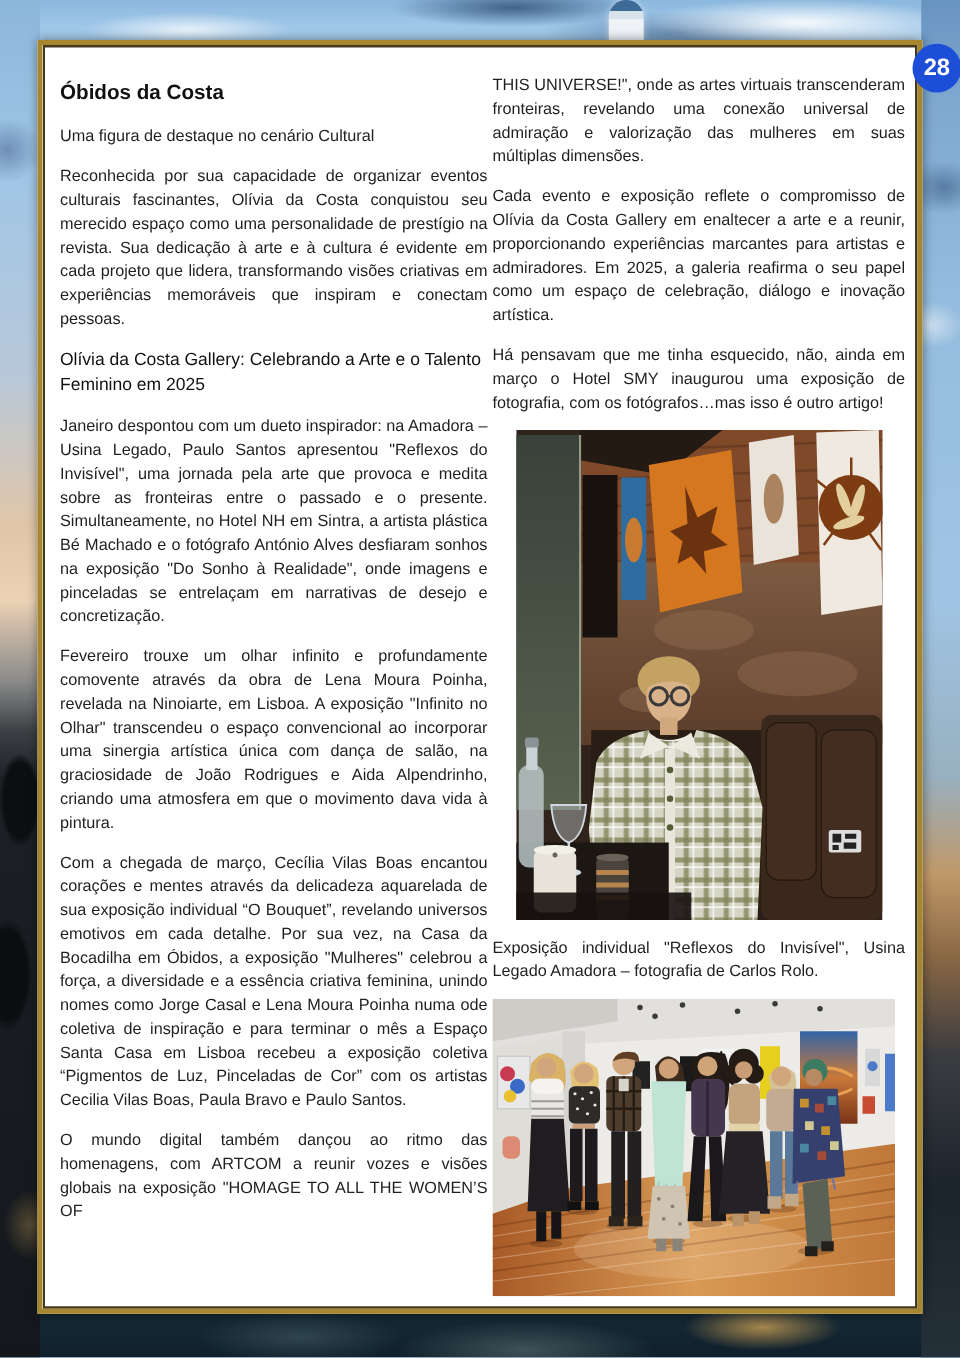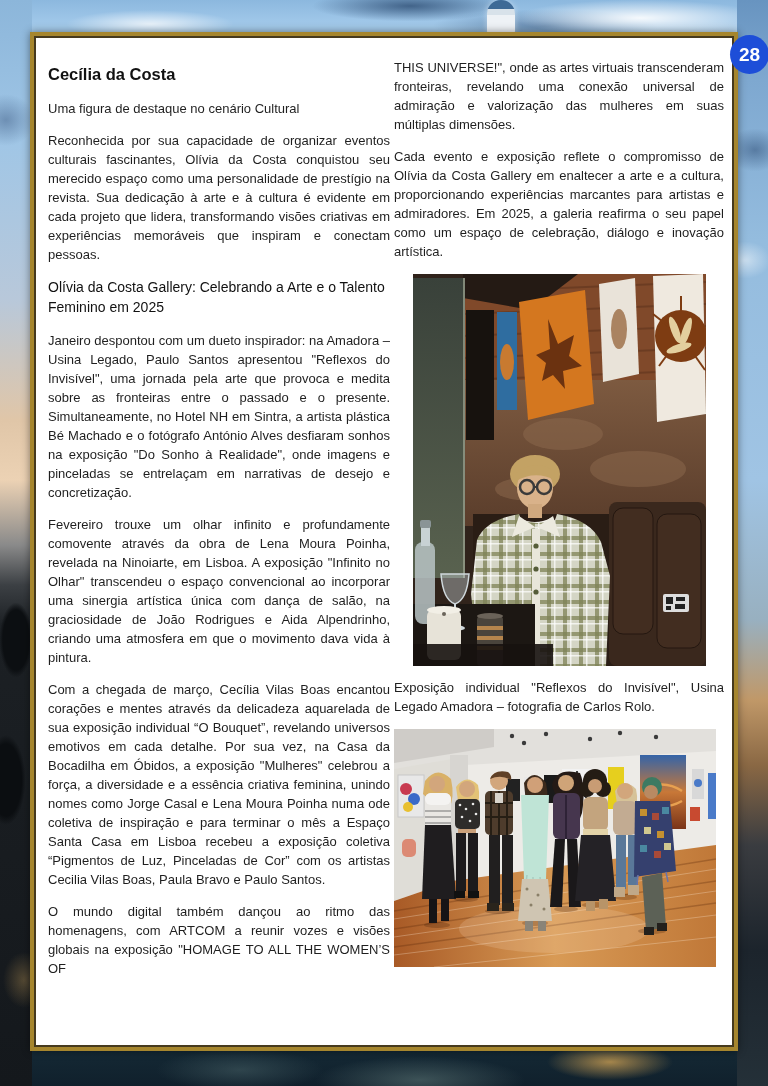--- a/index.html
+++ b/index.html
@@ -72,33 +72,34 @@
 <body>
 
 <div class="backdrop"></div>
 <div class="strip-left"></div>
 <div class="strip-right"></div>
 <div class="tower"></div>
 
 <div class="page">
 
   <div class="col col-left">
-    <h1>Cecília da Costa</h1>
+    <h1>Óbidos da Costa</h1>
     <p class="lead">Uma figura de destaque no cenário Cultural</p>
     <p>Reconhecida por sua capacidade de organizar eventos culturais fascinantes, Olívia da Costa conquistou seu merecido espaço como uma personalidade de prestígio na revista. Sua dedicação à arte e à cultura é evidente em cada projeto que lidera, transformando visões criativas em experiências memoráveis que inspiram e conectam pessoas.</p>
     <h2>Olívia da Costa Gallery: Celebrando a Arte e o Talento Feminino em 2025</h2>
     <p>Janeiro despontou com um dueto inspirador: na Amadora – Usina Legado, Paulo Santos apresentou "Reflexos do Invisível", uma jornada pela arte que provoca e medita sobre as fronteiras entre o passado e o presente. Simultaneamente, no Hotel NH em Sintra, a artista plástica Bé Machado e o fotógrafo António Alves desfiaram sonhos na exposição "Do Sonho à Realidade", onde imagens e pinceladas se entrelaçam em narrativas de desejo e concretização.</p>
     <p>Fevereiro trouxe um olhar infinito e profundamente comovente através da obra de Lena Moura Poinha, revelada na Ninoiarte, em Lisboa. A exposição "Infinito no Olhar" transcendeu o espaço convencional ao incorporar uma sinergia artística única com dança de salão, na graciosidade de João Rodrigues e Aida Alpendrinho, criando uma atmosfera em que o movimento dava vida à pintura.</p>
     <p>Com a chegada de março, Cecília Vilas Boas encantou corações e mentes através da delicadeza aquarelada de sua exposição individual “O Bouquet”, revelando universos emotivos em cada detalhe. Por sua vez, na Casa da Bocadilha em Óbidos, a exposição "Mulheres" celebrou a força, a diversidade e a essência criativa feminina, unindo nomes como Jorge Casal e Lena Moura Poinha numa ode coletiva de inspiração e para terminar o mês a Espaço Santa Casa em Lisboa recebeu a exposição coletiva “Pigmentos de Luz, Pinceladas de Cor” com os artistas Cecilia Vilas Boas, Paula Bravo e Paulo Santos.</p>
     <p>O mundo digital também dançou ao ritmo das homenagens, com ARTCOM a reunir vozes e visões globais na exposição "HOMAGE TO ALL THE WOMEN’S OF</p>
   </div>
 
   <div class="col col-right">
     <p>THIS UNIVERSE!", onde as artes virtuais transcenderam fronteiras, revelando uma conexão universal de admiração e valorização das mulheres em suas múltiplas dimensões.</p>
-    <p>Cada evento e exposição reflete o compromisso de Olívia da Costa Gallery em enaltecer a arte e a cultura, proporcionando experiências marcantes para artistas e admiradores. Em 2025, a galeria reafirma o seu papel como um espaço de celebração, diálogo e inovação artística.</p>
+    <p>Cada evento e exposição reflete o compromisso de Olívia da Costa Gallery em enaltecer a arte e a reunir, proporcionando experiências marcantes para artistas e admiradores. Em 2025, a galeria reafirma o seu papel como um espaço de celebração, diálogo e inovação artística.</p>
+    <p>Há pensavam que me tinha esquecido, não, ainda em março o Hotel SMY inaugurou uma exposição de fotografia, com os fotógrafos…mas isso é outro artigo!</p>
 
     <figure>
       <svg class="photo1" viewBox="0 0 293 392">
         <defs>
           <linearGradient id="wallg" x1="0" y1="0" x2="0" y2="1">
             <stop offset="0" stop-color="#7d5a40"></stop>
               <stop offset="1" stop-color="#5a3d2b"></stop>
           </linearGradient>
           <linearGradient id="panelg" x1="0" y1="0" x2="0" y2="1">
             <stop offset="0" stop-color="#39413a"></stop>

